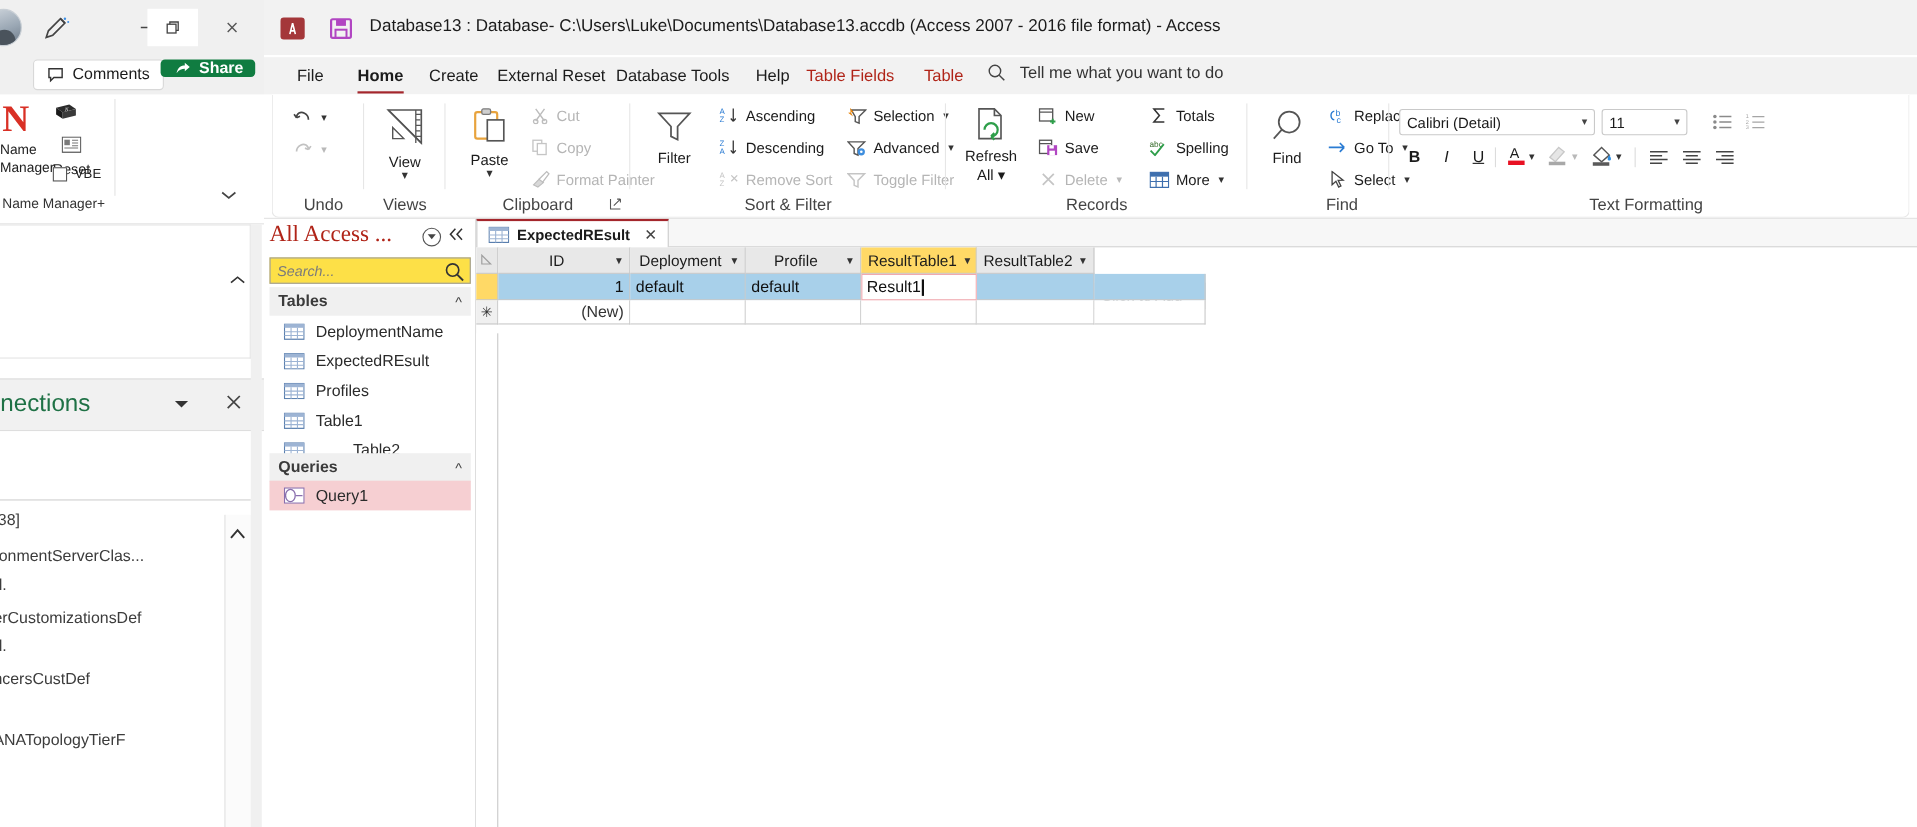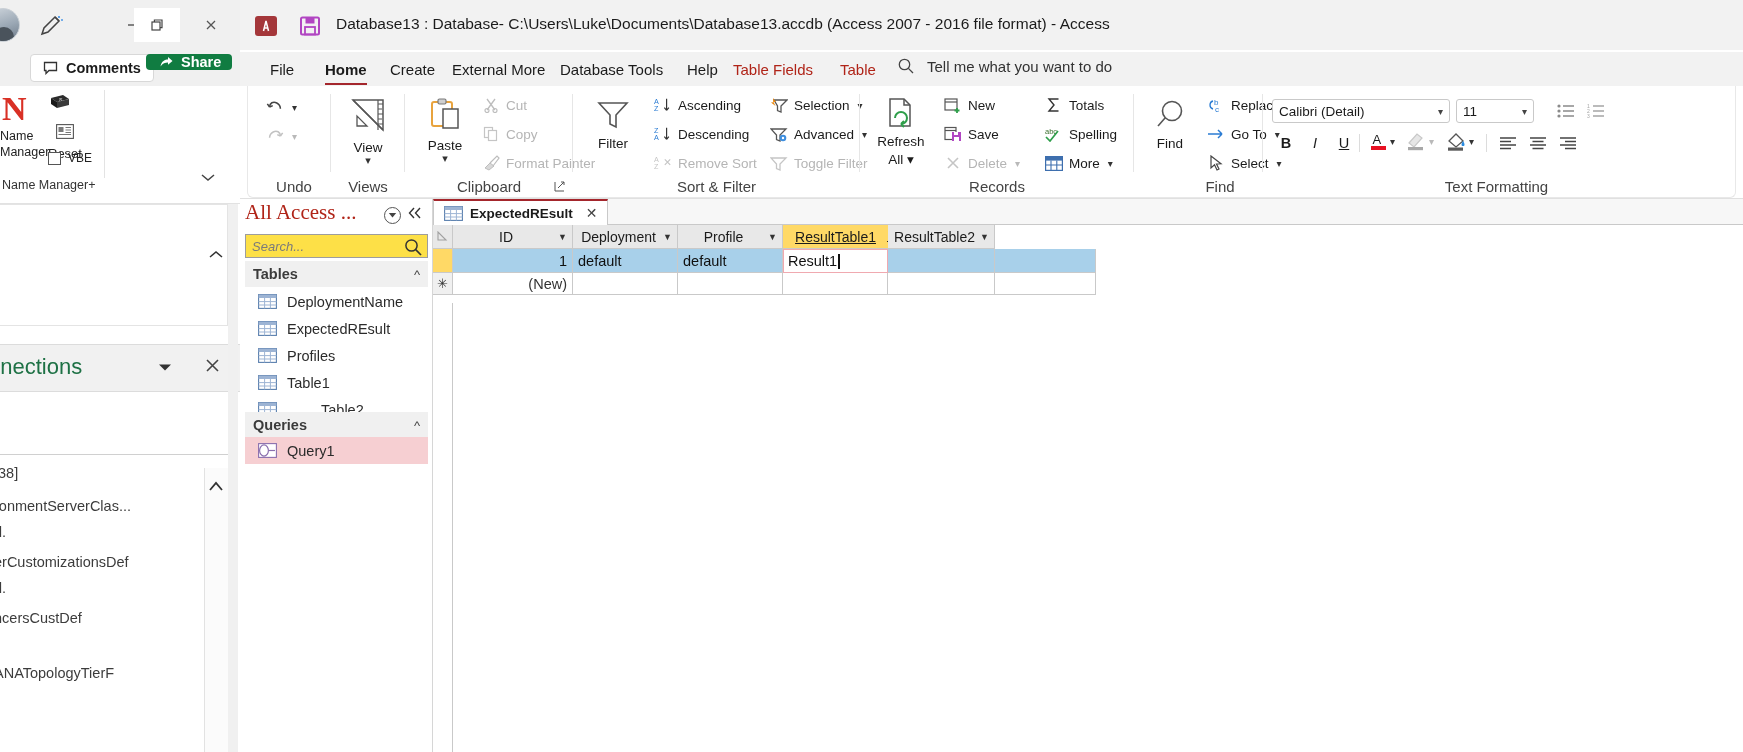--- a/index.html
+++ b/index.html
@@ -32,21 +32,21 @@
   .winbtn { position: absolute; top: 8px; width: 46px; height: 34px; display:flex; align-items:center; justify-content:center; color:#444; }
   .winbtn.min { left: 110px; }
   .winbtn.max { left: 134px; width: 46px; background: #ffffff; }
   .winbtn.close { left: 188px; }
 
   .bg-cmdrow { position: absolute; left: 0; top: 50px; width: 240px; height: 36px; background: #f0f0f0; }
   .comments-btn {
     position: absolute; left: 30px; top: 54px; height: 28px; padding: 0 12px 0 10px;
     display: flex; align-items: center; gap: 7px;
     background: #ffffff; border: 1px solid #d8d8d8; border-radius: 4px;
-    font-size: 14.5px; font-weight: bold; color: #1b1b1b;
+    font-size: 14.5px; font-weight: normal; color: #1b1b1b;
   }
   .share-btn {
     position: absolute; left: 146px; top: 54px; height: 16px; padding: 0 11px;
     display: flex; align-items: center; gap: 6px;
     background: #107c41; border-radius: 4px; color: #fff;
     font-size: 14.5px; font-weight: bold;
   }
   .bg-ribbon-body { position: absolute; left: 0; top: 86px; width: 240px; height: 118px; background: #ffffff; border-bottom: 1px solid #e2e2e2; }
   .bg-nletter {
     position: absolute; left: 2px; top: 92px; font-size: 34px; font-weight: bold; color: #d93025;
@@ -377,21 +377,21 @@
         <rect x="7" y="13" width="10" height="7.5" fill="none" stroke="#b146c2" stroke-width="1.8"></rect>
       </svg>
     </div>
 
     <div class="acc-title">Database13 : Database- C:\Users\Luke\Documents\Database13.accdb (Access 2007 - 2016 file format)  -  Access</div>
 
     <div class="tabrow">
       <div class="tab" style="left:20px">File</div>
       <div class="tab active" style="left:75px">Home</div>
       <div class="tab" style="left:140px">Create</div>
-      <div class="tab" style="left:202px">External More</div>
+      <div class="tab" style="left:202px">External Reset</div>
       <div class="tab" style="left:310px">Database Tools</div>
       <div class="tab" style="left:437px">Help</div>
       <div class="tab ctx" style="left:483px">Table Fields</div>
       <div class="tab ctx" style="left:590px">Table</div>
 
       <div class="tellme">
         <span class="ico">
           <svg width="18" height="18" viewBox="0 0 18 18">
               <circle cx="7.5" cy="7.5" r="5.2" fill="none" stroke="#444" stroke-width="1.3"></circle>
               <path d="M11.4 11.4 L16 16" stroke="#444" stroke-width="1.3"></path>
@@ -891,21 +891,21 @@
           <span class="hcv">▼</span>
         </div>
         <div class="hcell" style="left:140px; width:105px;">
           <span class="htext">Deployment</span>
           <span class="hcv">▼</span>
         </div>
         <div class="hcell" style="left:245px; width:105px;">
           <span class="htext">Profile</span>
           <span class="hcv">▼</span>
         </div>
-        <div class="hcell active" style="left:350px; width:119px;text-decoration:underline;">
+        <div class="hcell active" style="left:350px; width:105px;">
           <span class="htext">ResultTable1</span>
           <span class="hcv">▼</span>
         </div>
         <div class="hcell" style="left:455px; width:107px;">
           <span class="htext">ResultTable2</span>
           <span class="hcv">▼</span>
         </div>
         <div class="hcell" style="left:562px; width:101px; font-style:italic;margin-top:32px;">
           <span class="htext">Click to Add</span>
           <span class="hcv" style="font-style:normal">▼</span>

